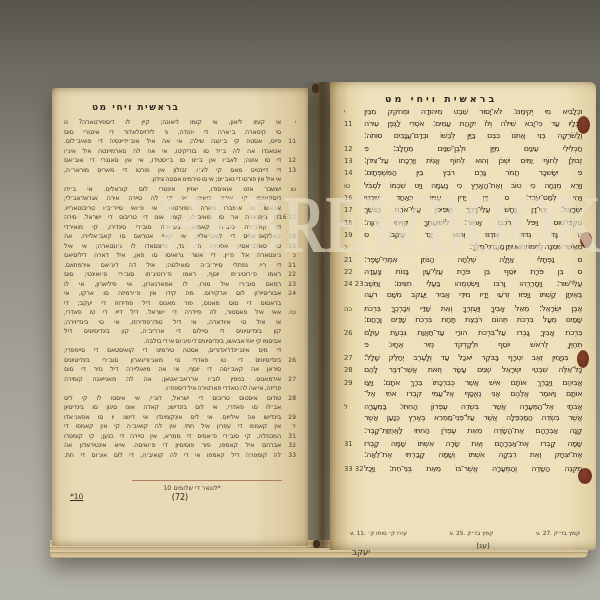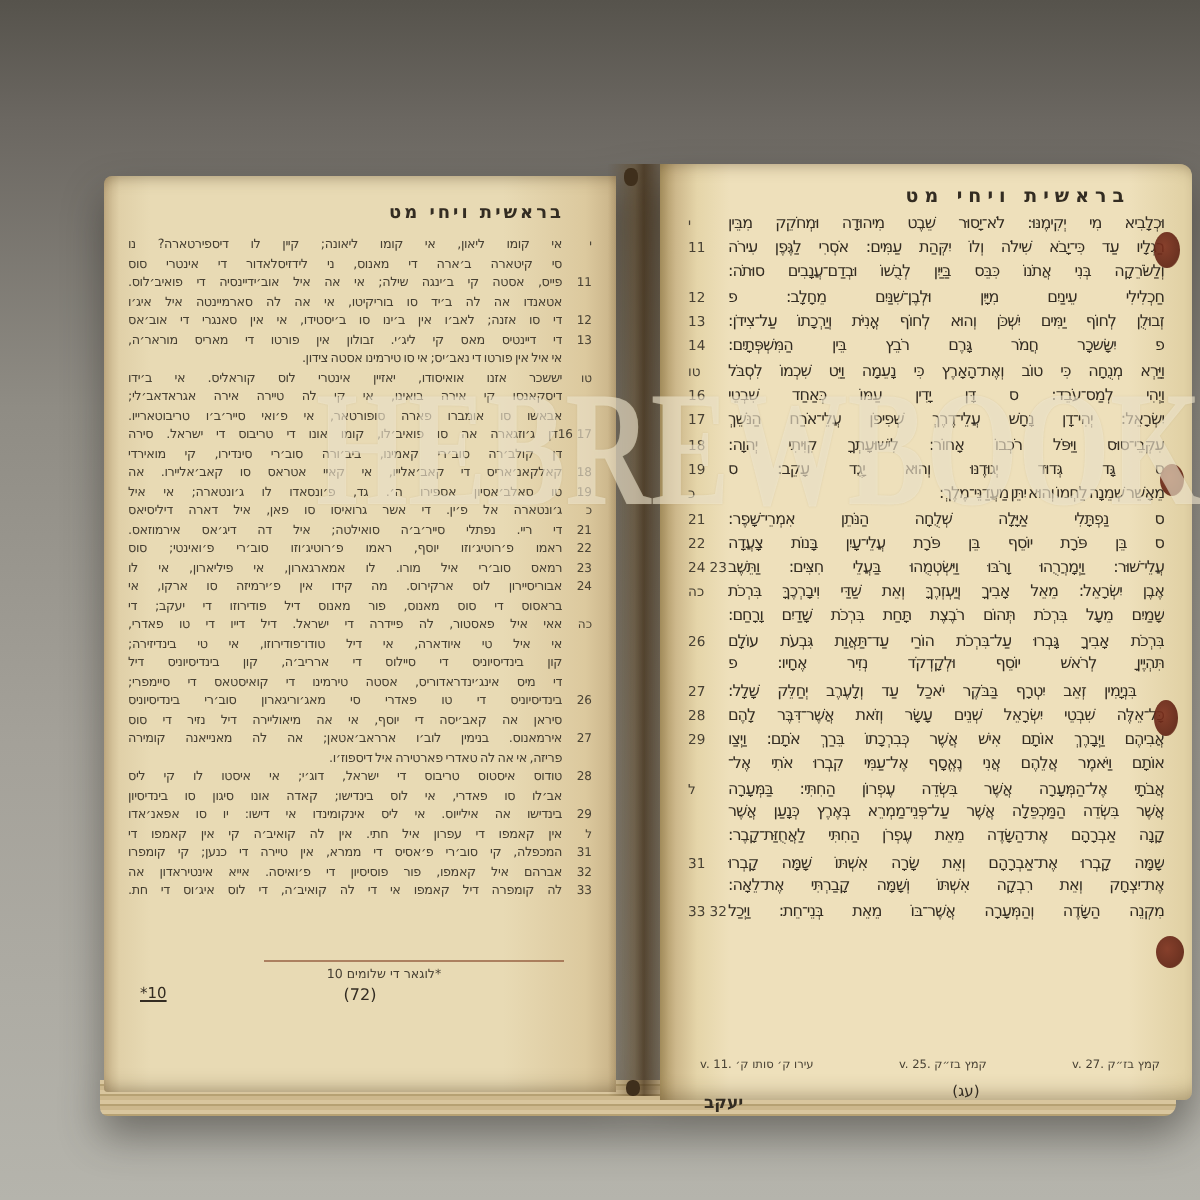--- a/index.html
+++ b/index.html
@@ -18,21 +18,21 @@
     background:linear-gradient(90deg,#c3ae85 0%,#e0d0a8 3%,var(--paper_left) 9%,var(--paper_left) 78%,#dcc99e 94%,#c8b287 100%);
     box-shadow:inset 0 6px 8px -6px rgba(90,70,40,.55), inset 0 -8px 9px -7px rgba(90,70,40,.5);}
   .page-right{left:290px;width:266px;top:0;height:468px;border-radius:0 6px 4px 0;
     background:linear-gradient(90deg,#a8915f 0%,#cdb88b 3%,#e5d5a9 7%,var(--paper_right) 13%,var(--paper_right) 88%,#e2d2a6 98%);
     box-shadow:inset 0 6px 8px -6px rgba(90,70,40,.5), inset 0 -9px 10px -7px rgba(90,70,40,.45);}
   .gutter{position:absolute;left:264px;top:0;width:30px;height:466px;
     background:linear-gradient(90deg,rgba(120,95,55,0) 0%,rgba(95,72,38,.55) 45%,rgba(70,50,25,.75) 60%,rgba(120,95,55,.15) 100%);}
   .stain{position:absolute;border-radius:50%;background:radial-gradient(ellipse at 40% 40%,var(--stain) 0%,#5e2012 70%,rgba(94,32,18,0) 100%);opacity:.9;}
   .stitch{position:absolute;background:#3f2f1c;border-radius:45%;}
   
-  .hdr{position:absolute;text-align:right;color:var(--ink);font-weight:bold;white-space:nowrap;}
+  .hdr{position:absolute;text-align:left;color:var(--ink);font-weight:bold;white-space:nowrap;}
   .hdr-left{left:40px;width:190px;top:14px;font-size:9px;letter-spacing:1.5px;}
   .hdr-right{left:55px;width:180px;top:11px;font-size:9.5px;letter-spacing:3px;font-weight:bold;}
   
   .txt{position:absolute;}
   .lp-text{left:12px;top:30px;width:232px;justify-content:space-between;}
   .rp-text{left:14px;top:24px;width:238px;}
   .tline{display:flex;align-items:baseline;}
   .lp-text .tline{height:9.5px;}
   .rp-text .tline{height:12.3px;}
   .vnum{flex:0 0 16px;font-size:6px;color:var(--ink_soft);text-align:left;white-space:nowrap;overflow:visible;}
@@ -47,21 +47,21 @@
   .tline.nj .vtxt{text-align-last:right;}
   .tline.ind .vtxt{padding-right:14px;}
   
   .fn-rule{position:absolute;height:1px;background:rgba(140,80,50,.65);}
   .lp-fn{position:absolute;left:60px;width:160px;top:396px;direction:rtl;font-size:6.3px;color:var(--ink_soft);text-align:center;white-space:nowrap;}
   .lp-sheet{position:absolute;left:18px;top:404px;font-size:7.5px;color:var(--ink);text-decoration:underline;}
   .lp-pgnum{position:absolute;left:88px;width:80px;top:405px;text-align:center;font-size:8px;color:var(--ink);}
   .rp-fns{position:absolute;left:20px;right:16px;top:448px;display:flex;justify-content:space-between;direction:ltr;}
   .rp-fns span{font-size:5.8px;color:var(--ink_soft);direction:rtl;unicode-bidi:plaintext;white-space:nowrap;}
   .rp-pgnum{position:absolute;left:123px;width:60px;top:459px;text-align:center;font-size:7.5px;color:var(--ink);}
-  .rp-catch{position:absolute;left:22px;top:465px;font-size:8.5px;color:var(--ink);direction:rtl;font-weight:bold;}
+  .rp-catch{position:absolute;left:22px;top:465px;font-size:8.5px;color:var(--ink);direction:rtl;}
   
   .watermark{position:absolute;left:158px;top:178px;width:430px;
     font-family:"Liberation Serif","DejaVu Serif",serif;font-size:82px;font-weight:bold;
     color:rgba(248,240,219,.55);text-shadow:0 0 1px rgba(160,140,100,.25);
     transform:scaleX(.72);transform-origin:left;letter-spacing:0px;pointer-events:none;white-space:nowrap;}
 </style>
 </head>
 <body>
 
 <div class="stage">
@@ -75,21 +75,21 @@
 
       <div class="txt lp-text">
 
           <div class="tline">
             <span class="vnum">י</span>
             <span class="vtxt">אי קומו ליאון, אי קומו ליאונה; קיין לו דיספירטארה? נו</span>
           </div>
 
           <div class="tline">
             <span class="vnum"></span>
-            <span class="vtxt">סי קיטארה ב׳ארה די מאנוס, ני לידזיסלאדור די אינטרי סוס</span>
+            <span class="vtxt">סי קיטארה ב׳ארה די יהודה, ני לידזיסלאדור די אינטרי סוס</span>
           </div>
 
           <div class="tline">
             <span class="vnum">11</span>
             <span class="vtxt">פייס, אסטה קי ב׳ינגה שילה; אי אה איל אוב׳ידיינסיה די פואיב׳לוס.</span>
           </div>
 
           <div class="tline">
             <span class="vnum"></span>
             <span class="vtxt">אטאנדו אה לה ב׳יד סו בוריקיטו, אי אה לה סארמיינטה איל איג׳ו</span>
@@ -184,20 +184,24 @@
           <div class="tline">
             <span class="vnum"></span>
             <span class="vtxt">אי איל טי איודארה, אי דיל טודו־פודירוזו, אי טי בינדיזירה;</span>
           </div>
 
           <div class="tline">
             <span class="vnum"></span>
             <span class="vtxt">קון בינדיסיוניס די סיילוס די ארריב׳ה, קון בינדיסיוניס דיל</span>
           </div>
 
+          <div class="tline nj">
+            <span class="vnum"></span>
+            <span class="vtxt">אביסמו קי יאזי אבאשו, בינדיסיוניס די פיג׳וס אי די בולבה.</span>
+          </div>
 
           <div class="tline">
             <span class="vnum"></span>
             <span class="vtxt">די מיס אינג׳ינדראדוריס, אסטה טירמינו די קואיסטאס די סיימפרי;</span>
           </div>
 
           <div class="tline">
             <span class="vnum">26</span>
             <span class="vtxt">בינדיסיוניס די טו פאדרי סי מאג׳וריגארון סוב׳רי בינדיסיוניס</span>
           </div>
@@ -340,20 +344,24 @@
           <div class="tline">
             <span class="vnum">22</span>
             <span class="vtxt">ס  בֵּן פֹּרָת יוֹסֵף בֵּן פֹּרָת עֲלֵי־עָיִן בָּנוֹת צָעֲדָה</span>
           </div>
 
           <div class="tline">
             <span class="vnum">24 23</span>
             <span class="vtxt">עֲלֵי־שׁוּר: וַיְמָרֲרֻהוּ וָרֹבּוּ וַיִּשְׂטְמֻהוּ בַּעֲלֵי חִצִּים: וַתֵּשֶׁב</span>
           </div>
 
+          <div class="tline">
+            <span class="vnum"></span>
+            <span class="vtxt">בְּאֵיתָן קַשְׁתּוֹ וַיָּפֹזּוּ זְרֹעֵי יָדָיו מִידֵי אֲבִיר יַעֲקֹב מִשָּׁם רֹעֶה</span>
+          </div>
 
           <div class="tline">
             <span class="vnum">כה</span>
             <span class="vtxt">אֶבֶן יִשְׂרָאֵל: מֵאֵל אָבִיךָ וְיַעְזְרֶךָּ וְאֵת שַׁדַּי וִיבָרְכֶךָּ בִּרְכֹת</span>
           </div>
 
           <div class="tline">
             <span class="vnum"></span>
             <span class="vtxt">שָׁמַיִם מֵעָל בִּרְכֹת תְּהוֹם רֹבֶצֶת תָּחַת בִּרְכֹת שָׁדַיִם וָרָחַם:</span>
           </div>

